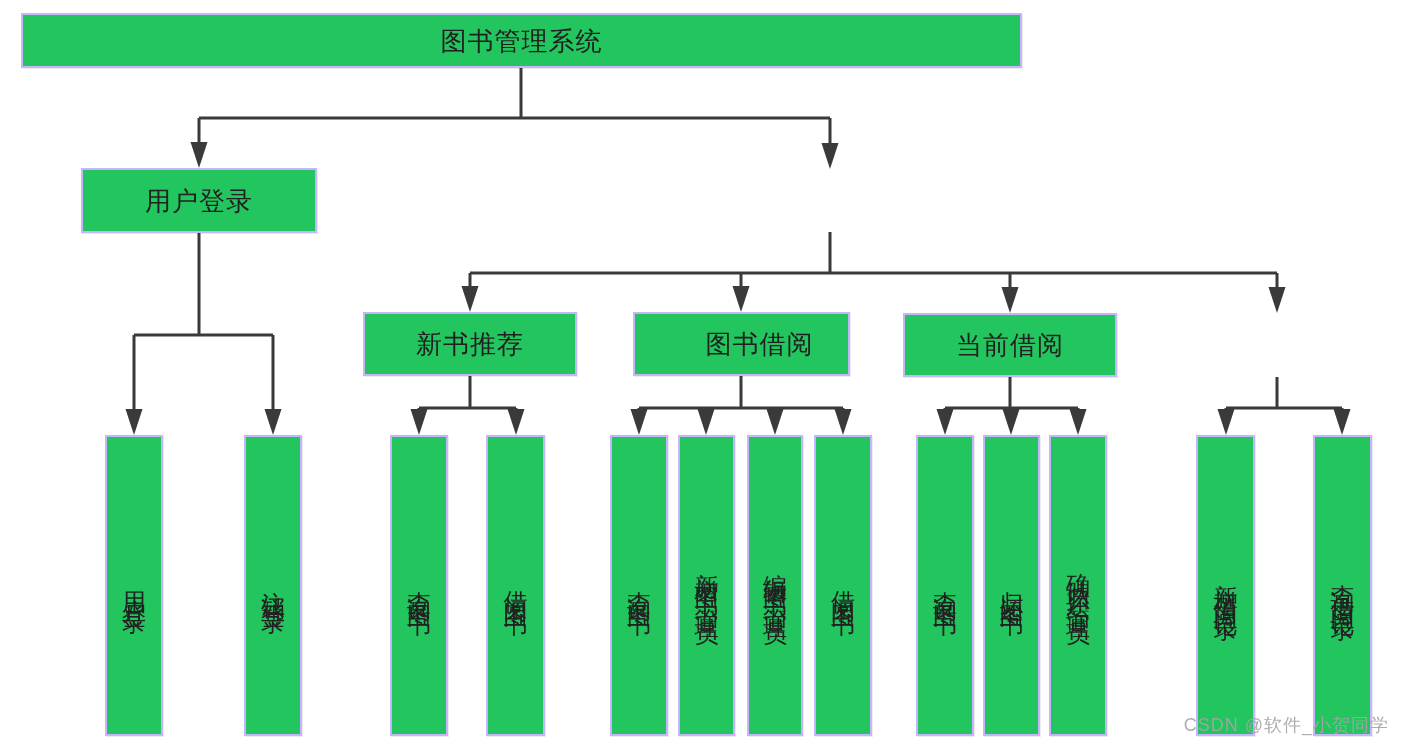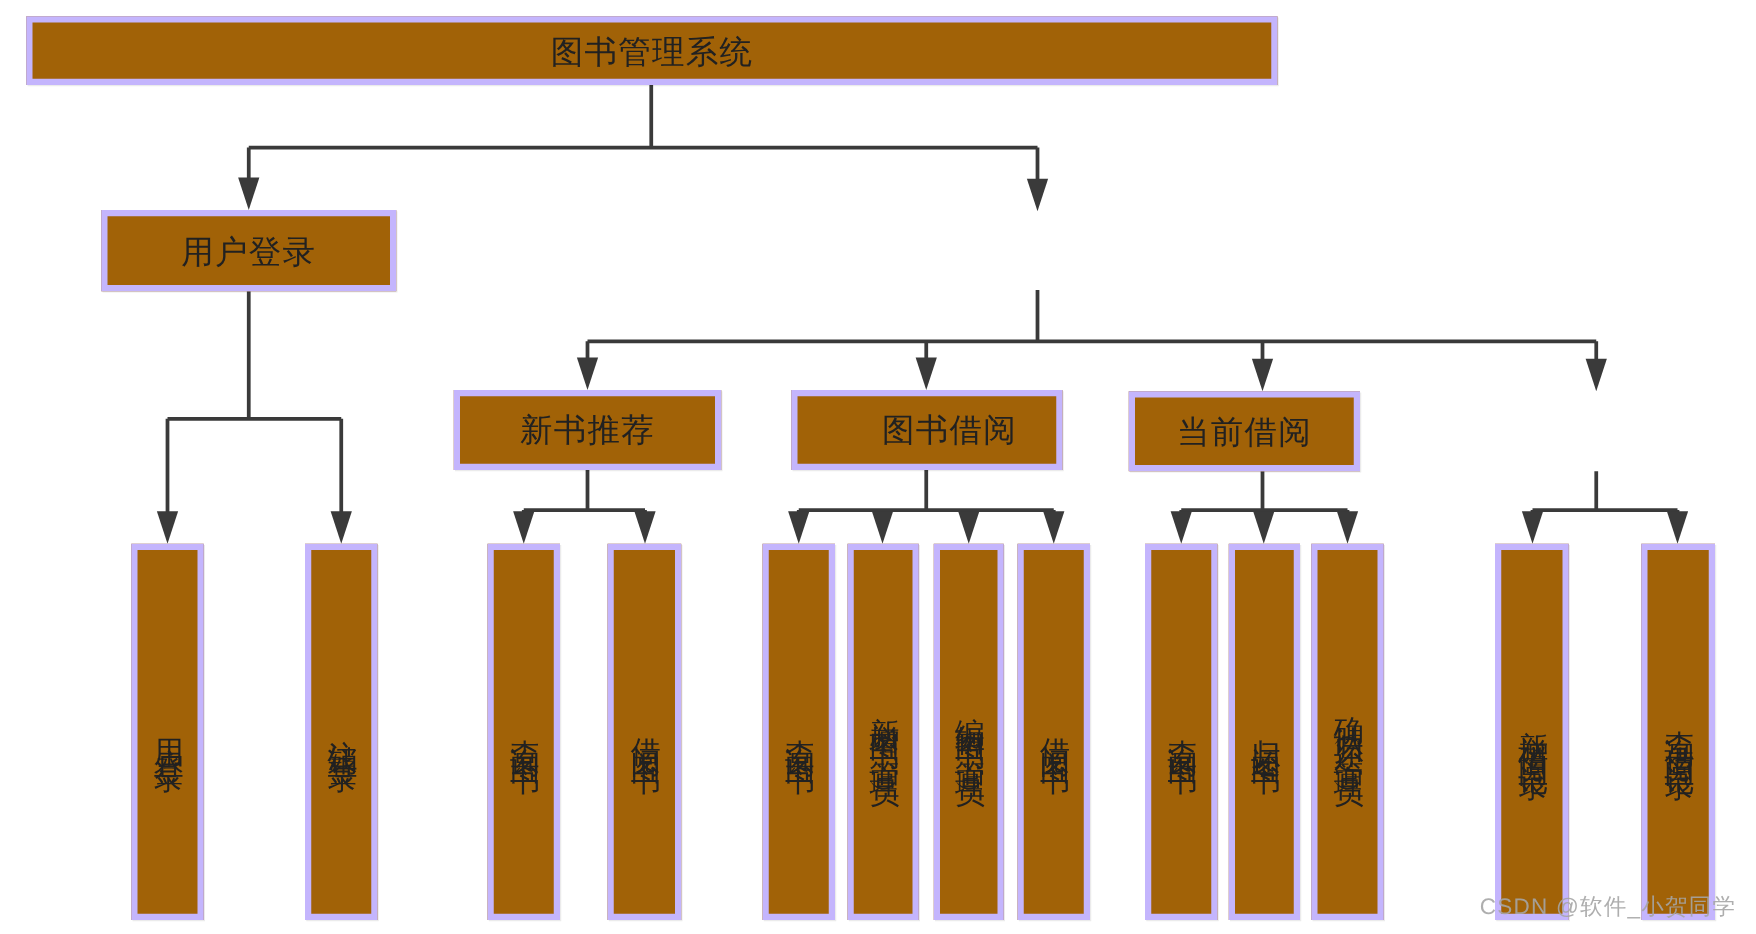--- a/index.html
+++ b/index.html
@@ -7,22 +7,22 @@
     position: relative;
     width: 1405px;
     height: 747px;
     background: #ffffff;
     font-family: "Liberation Sans", sans-serif;
     overflow: hidden;
   }
   #wires { position: absolute; left: 0; top: 0; }
   .node {
     position: absolute;
-    background: #a16207;
-    border: 5px solid #c4b5fd;
+    background: #22c55e;
+    border: 2px solid #c4b5fd;
     box-sizing: border-box;
     display: flex;
     align-items: center;
     justify-content: center;
     color: #212121;
     z-index: 2;
     box-shadow: 1px 1px 0 rgba(0,0,0,0.08);
   }
   .hbox { font-size: 26px; letter-spacing: 1px; line-height: 1; white-space: nowrap; }
   .vbox {
@@ -88,21 +88,21 @@
       <polygon points="1342,435 1333.5,409 1350.5,409"></polygon>
     </g>
   </svg>
 
   <div class="node hbox" style="left:21px; top:13px; width:1001px; height:55px;">图书管理系统</div>
 
   <div class="node hbox" style="left:81px; top:168px; width:236px; height:65px;">用户登录</div>
 
   <div class="node hbox" style="left:363px; top:312px; width:214px; height:64px;">新书推荐</div>
   <div class="node hbox" style="left:633px; top:312px; width:217px; height:64px;padding-left:36px;">图书借阅</div>
-  <div class="node hbox" style="left:903px; top:313px; width:185px; height:64px;">当前借阅</div>
+  <div class="node hbox" style="left:903px; top:313px; width:214px; height:64px;">当前借阅</div>
 
   <div class="node vbox" style="left:105px; top:435px; width:58px; height:301px;">用户登录</div>
   <div class="node vbox" style="left:244px; top:435px; width:58px; height:301px;">注销登录</div>
 
   <div class="node vbox" style="left:390px; top:435px; width:58px; height:301px;">查询图书</div>
   <div class="node vbox" style="left:486px; top:435px; width:59px; height:301px;">借阅图书</div>
 
   <div class="node vbox" style="left:610px; top:435px; width:58px; height:301px;">查询图书</div>
   <div class="node vbox" style="left:678px; top:435px; width:57px; height:301px;">新增图书（管理员）</div>
   <div class="node vbox" style="left:747px; top:435px; width:56px; height:301px;">编辑图书（管理员）</div>

